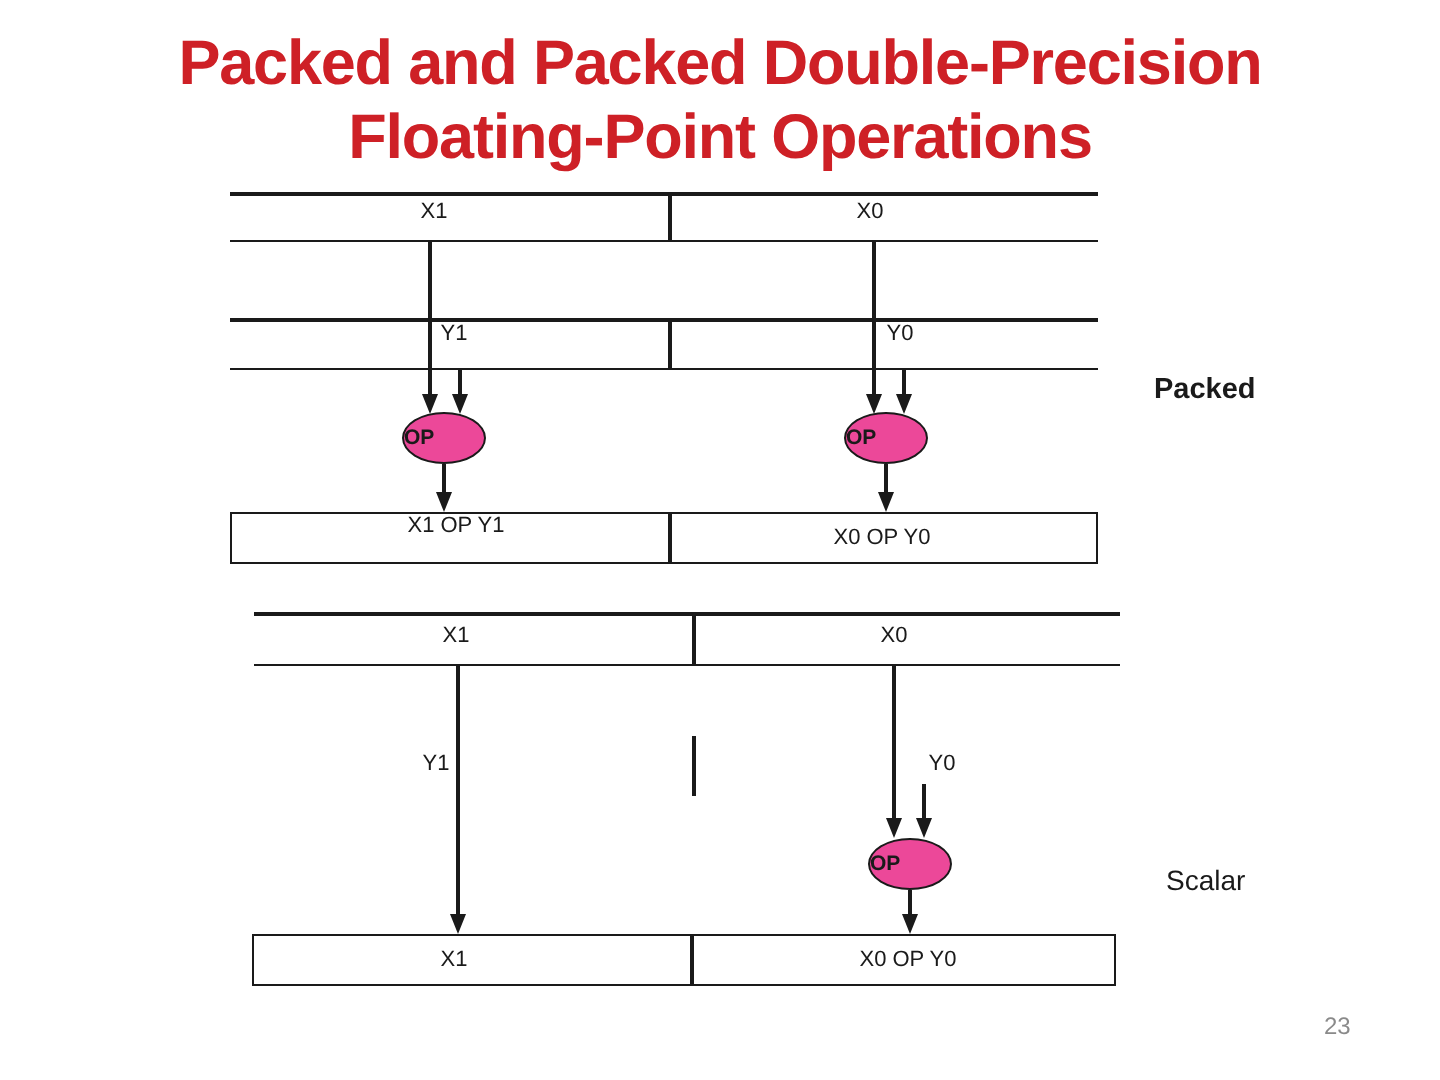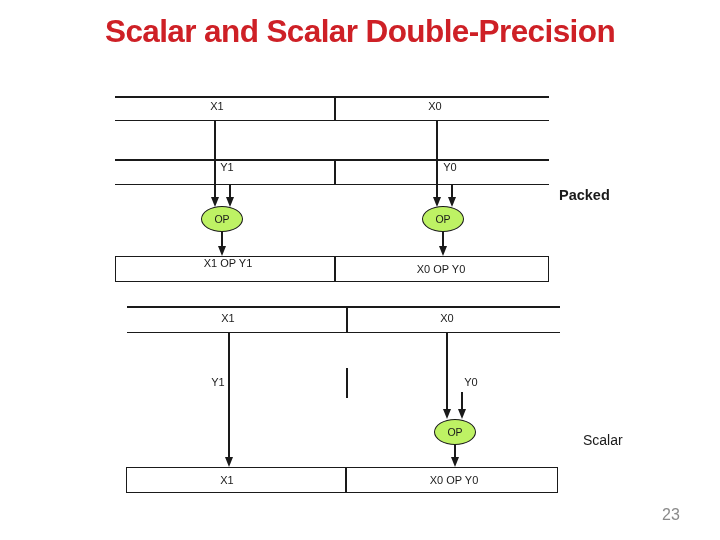--- a/index.html
+++ b/index.html
@@ -14,35 +14,36 @@
     color:var(--title, #CE2026);
   }
   .hl { position:absolute; height:1.5px; background:var(--line,#1a1a1a); }
   .vl { position:absolute; width:1.5px;  background:var(--line,#1a1a1a); }
   .ah { position:absolute; width:0; height:0;
         border-left:4.5px solid transparent; border-right:4.5px solid transparent;
         border-top:10px solid var(--line,#1a1a1a); }
   .lbl { position:absolute; font-size:11px; line-height:13px; white-space:nowrap;
          transform:translateX(-50%); color:var(--line,#1a1a1a); }
   .ell { position:absolute; width:42px; height:26px; border:1.4px solid var(--line,#1a1a1a);
-         border-radius:50%; background:#bef264; display:flex; align-items:center;
-         justify-content:center; font-size:10.5px; box-sizing:border-box; }
+         border-radius:50%; background:#ec4899; display:flex; align-items:center;
+         font-size:10.5px; box-sizing:border-box;font-weight:bold; }
   .rbox { position:absolute; border:1.6px solid var(--line,#1a1a1a); box-sizing:border-box; background:transparent; }
   .caption { position:absolute; font-size:14.5px; color:var(--line,#1a1a1a); }
   .caption.bold { font-weight:bold; }
-  .pagenum { position:absolute; left:662px; top:506px; font-size:16px;
+  .pagenum { position:absolute; left:662px; top:506px; font-size:12px;
              color:var(--page,#8a8a8a); }
 </style>
 </head>
 <body>
 
 <div class="slide">
 
   <div class="title">
-    <span>Scalar and Scalar Double-Precision</span><br>
+    <span>Packed and Packed Double-Precision</span><br>
+    <span>Floating-Point Operations</span>
   </div>
 
   <div>
 
     <div class="hl" style="left:115px; top:96px;   width:434px;"></div>
     <div class="hl" style="left:115px; top:119.5px;width:434px;"></div>
     <div class="vl" style="left:334.2px; top:96px; height:25px;"></div>
     <div class="lbl" style="left:217px; top:100px;">X1</div>
     <div class="lbl" style="left:435px; top:100px;">X0</div>
 
@@ -73,21 +74,21 @@
     <div class="vl" style="left:221.2px; top:232px; height:14px;"></div>
     <div class="vl" style="left:442.2px; top:232px; height:14px;"></div>
     <div class="ah" style="left:217.5px; top:246px;"></div>
     <div class="ah" style="left:438.5px; top:246px;"></div>
 
     <div class="rbox" style="left:115px; top:256px; width:434px; height:26px;"></div>
     <div class="vl" style="left:334.2px; top:257px; height:24px;"></div>
     <div class="lbl" style="left:228px; top:257px;">X1 OP Y1</div>
     <div class="lbl" style="left:441px; top:263px;">X0 OP Y0</div>
 
-    <div class="caption bold" style="left:559px; top:187px;">Packed</div>
+    <div class="caption bold" style="left:577px; top:187px;">Packed</div>
   </div>
 
   <div>
 
     <div class="hl" style="left:127px; top:306px;   width:433px;"></div>
     <div class="hl" style="left:127px; top:331.5px; width:433px;"></div>
     <div class="vl" style="left:346.2px; top:306px; height:27px;"></div>
     <div class="lbl" style="left:228px; top:312px;">X1</div>
     <div class="lbl" style="left:447px; top:312px;">X0</div>
 

